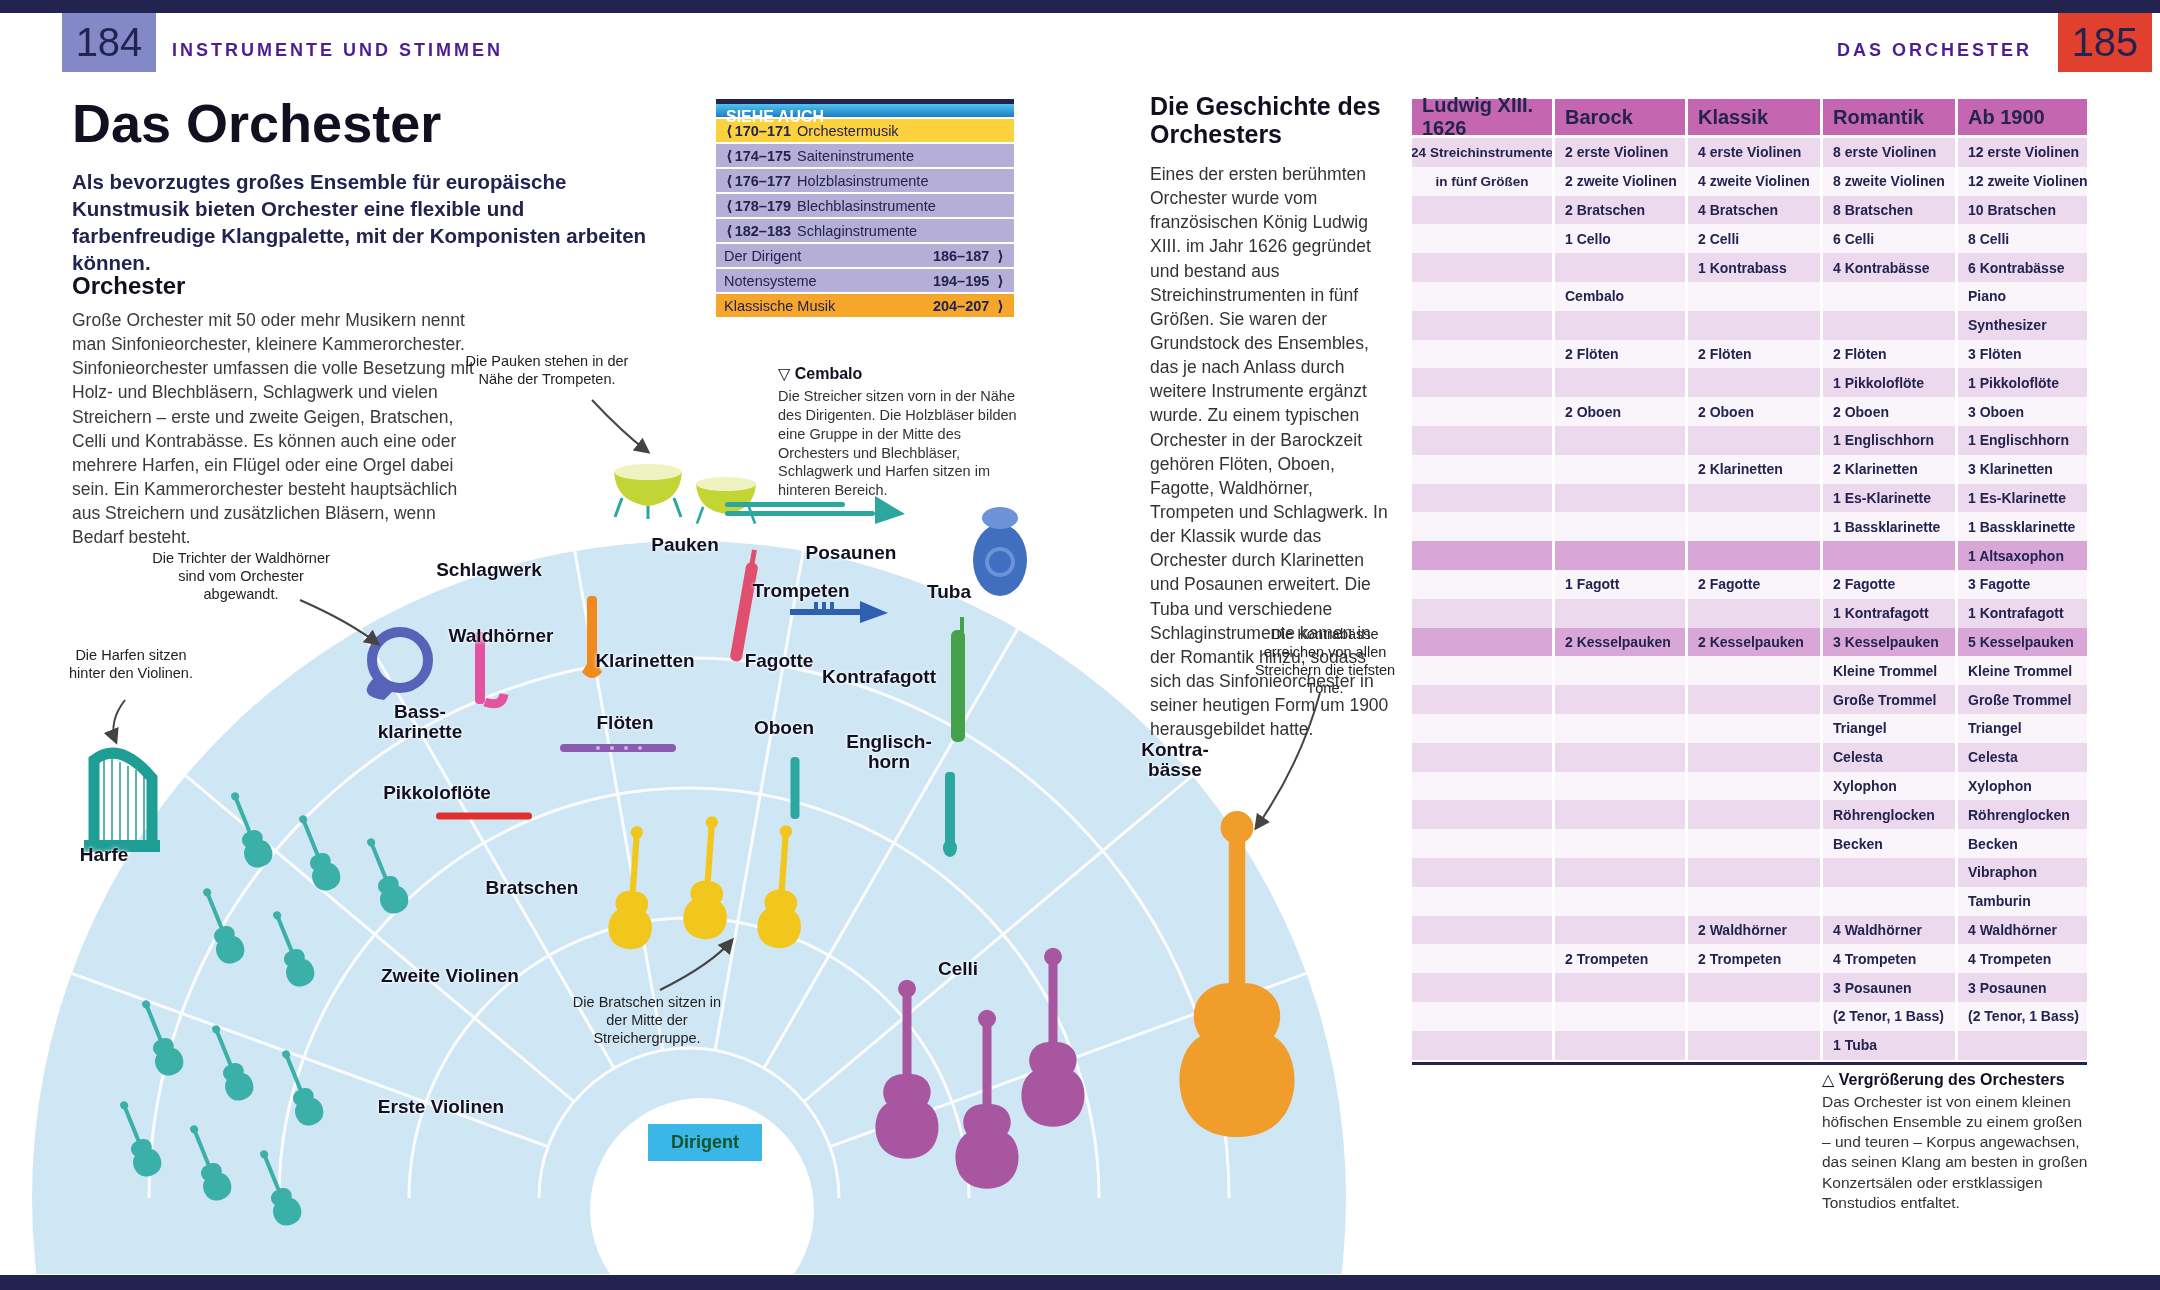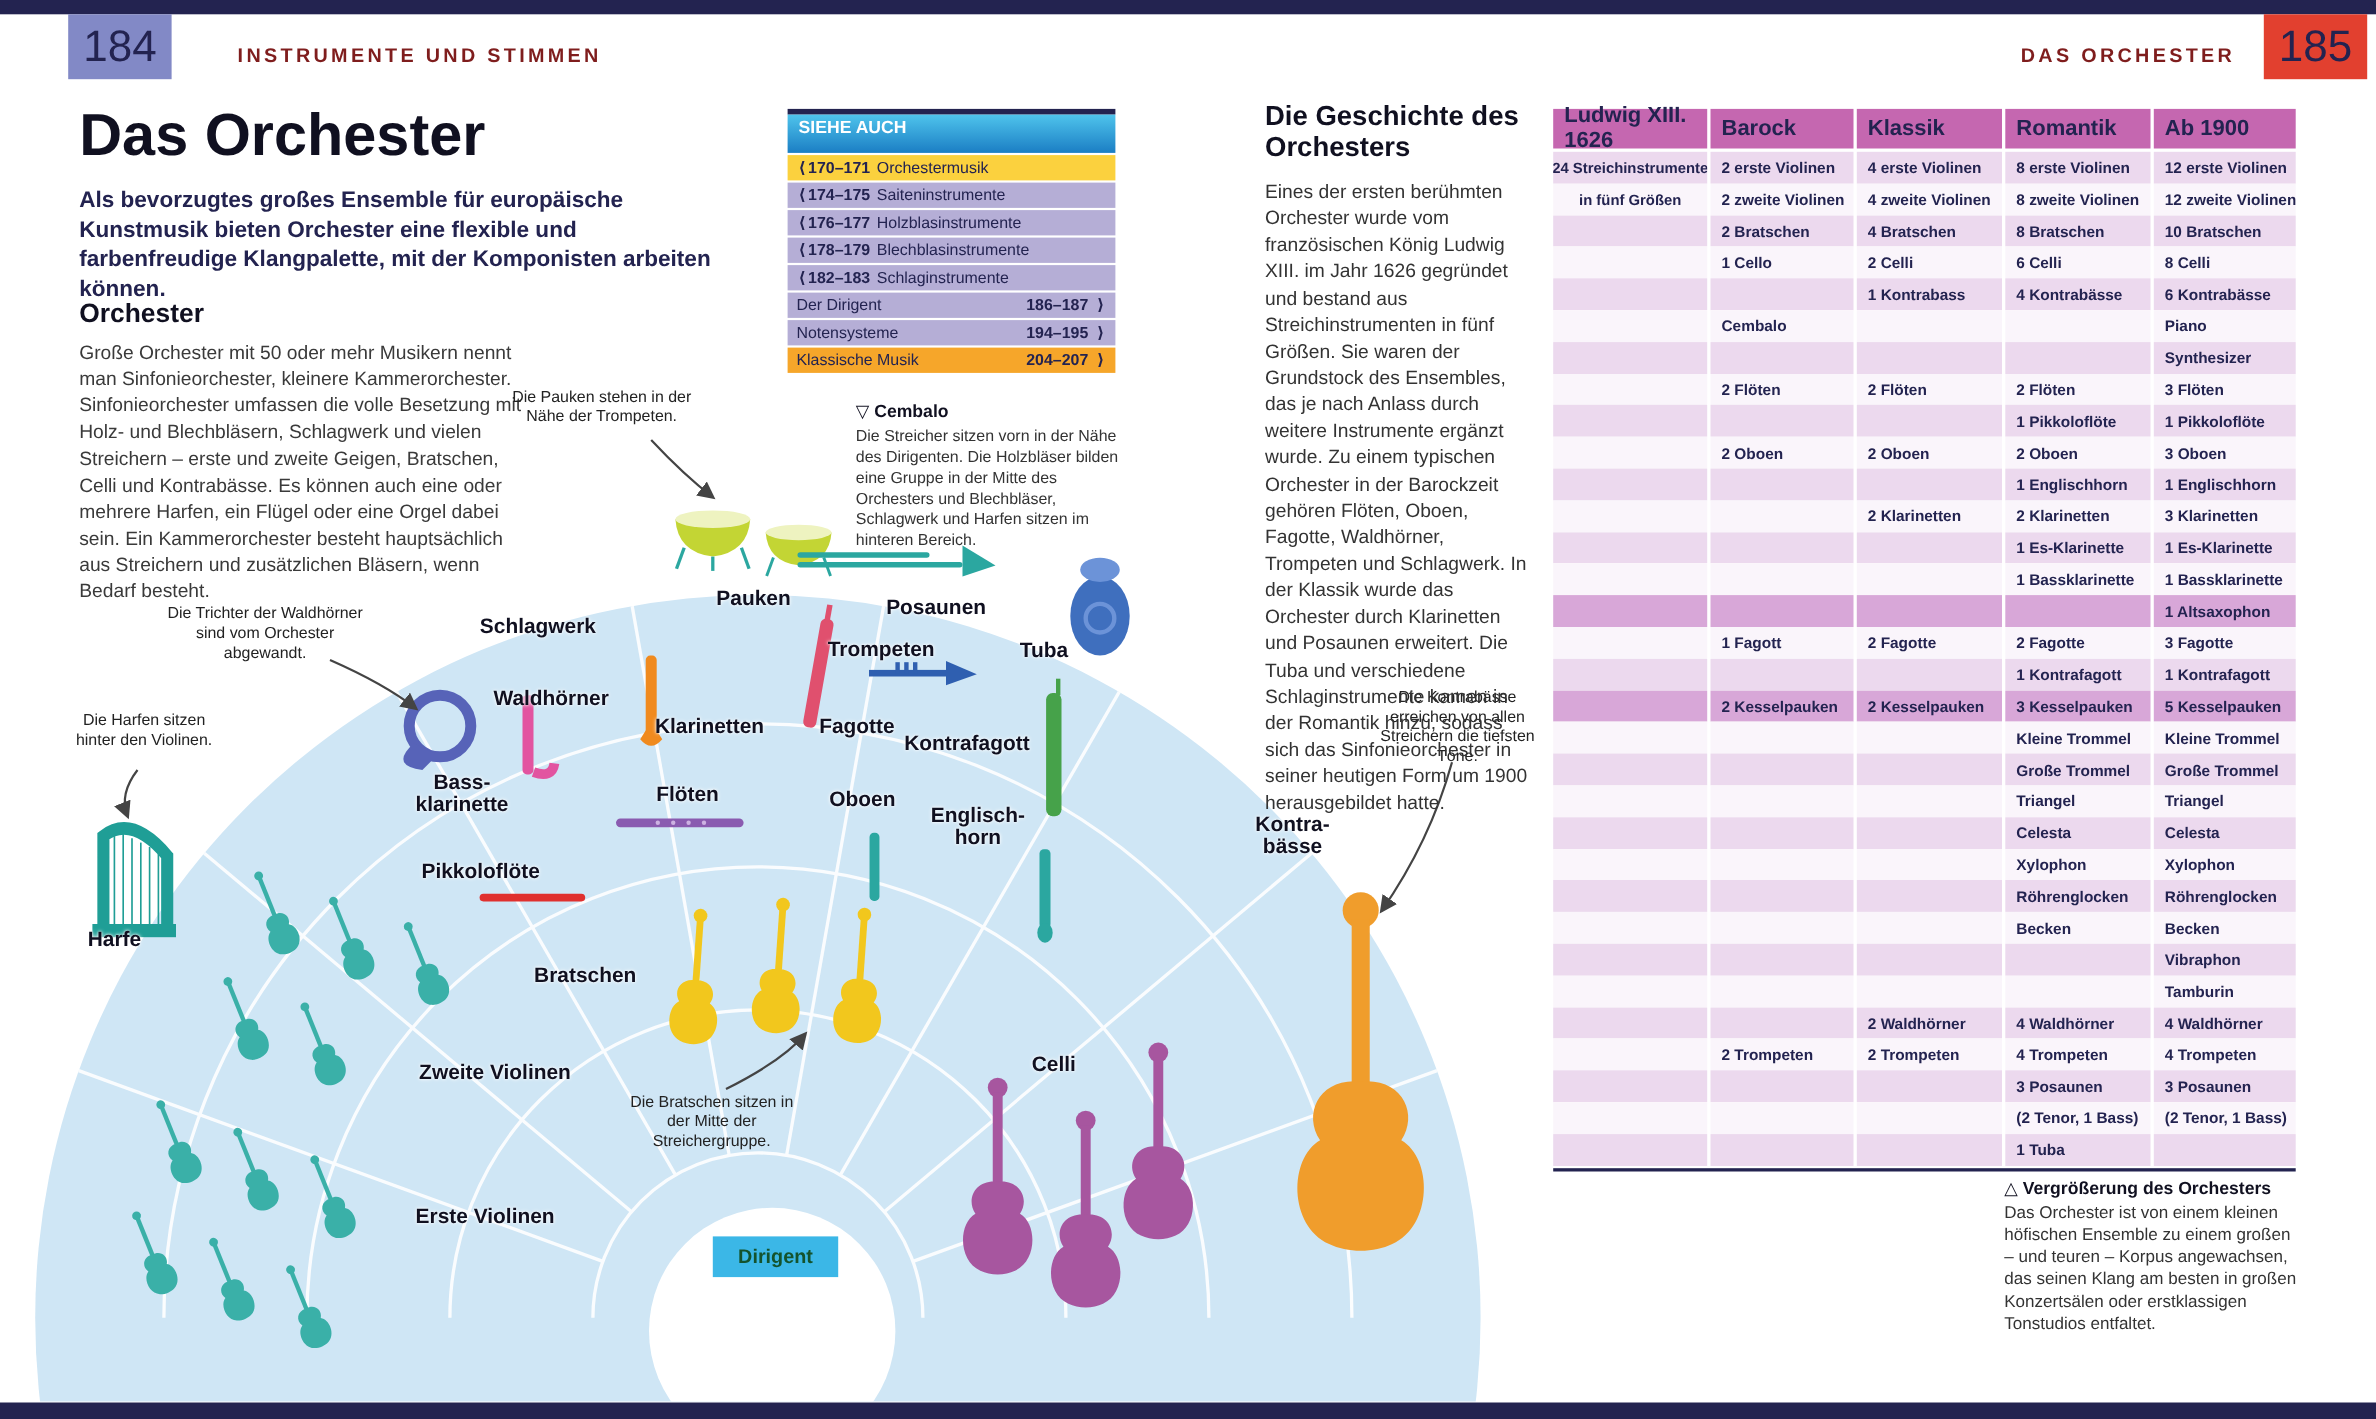--- a/index.html
+++ b/index.html
@@ -11,35 +11,35 @@
   .strip { position:absolute; left:0; width:2160px; background:#232350; }
   .strip-top { top:0; height:13px; }
   .strip-bottom { bottom:0; height:15px; }
 
   
   .pagenum { position:absolute; top:13px; width:94px; height:59px; text-align:center;
              line-height:58px; font-size:40px; font-weight:normal; color:#232350; }
   .pagenum-left  { left:62px;  background:#8289c6; }
   .pagenum-right { right:8px;  background:#e2402f; }
   .running-title { position:absolute; font-size:18px; font-weight:bold; letter-spacing:3px;
-                   color:#7f1d1d; top:40px;margin-left:44px; }
+                   color:#4c1d95; top:40px; }
   .running-left  { left:172px; }
   .running-right { right:128px; }
 
   
   .article-title { position:absolute; left:72px; top:92px; font-size:54px; font-weight:bold; color:#101020; }
   .article-intro { position:absolute; left:72px; top:168px; width:578px; font-size:20.5px;
                    font-weight:bold; color:#232350; line-height:1.32; }
   .sec-head  { position:absolute; left:72px; top:272px; font-size:24px; font-weight:bold; color:#101020; }
   .sec-body  { position:absolute; left:72px; top:308px; width:404px; font-size:17.5px;
                color:#3a3a3a; line-height:1.38; }
 
   
   .see-also { position:absolute; left:716px; top:99px; width:298px; }
-  .sa-head { height:40px; border-top:5px solid #232350; color:#fff; font-weight:bold; font-size:16px;
+  .sa-head { height:18px; border-top:5px solid #232350; color:#fff; font-weight:bold; font-size:16px;
              line-height:26px; padding-left:10px;
              background:linear-gradient(#4fc4ec,#1b7ec4); border-radius:0 0 0 0; }
   .sa-row { display:flex; align-items:center; height:23px; margin-top:2px; padding:0 8px;
             font-size:14.5px; color:#232350; }
   .sa-yellow   { background:#fbd13e; }
   .sa-lavender { background:#b5aed6; }
   .sa-orange   { background:#f6a62a; }
   .sa-arrow { font-weight:bold; margin:0 2px; }
   .sa-pages { font-weight:bold; margin-right:6px; }
   .sa-row .sa-label { font-weight:normal; }

